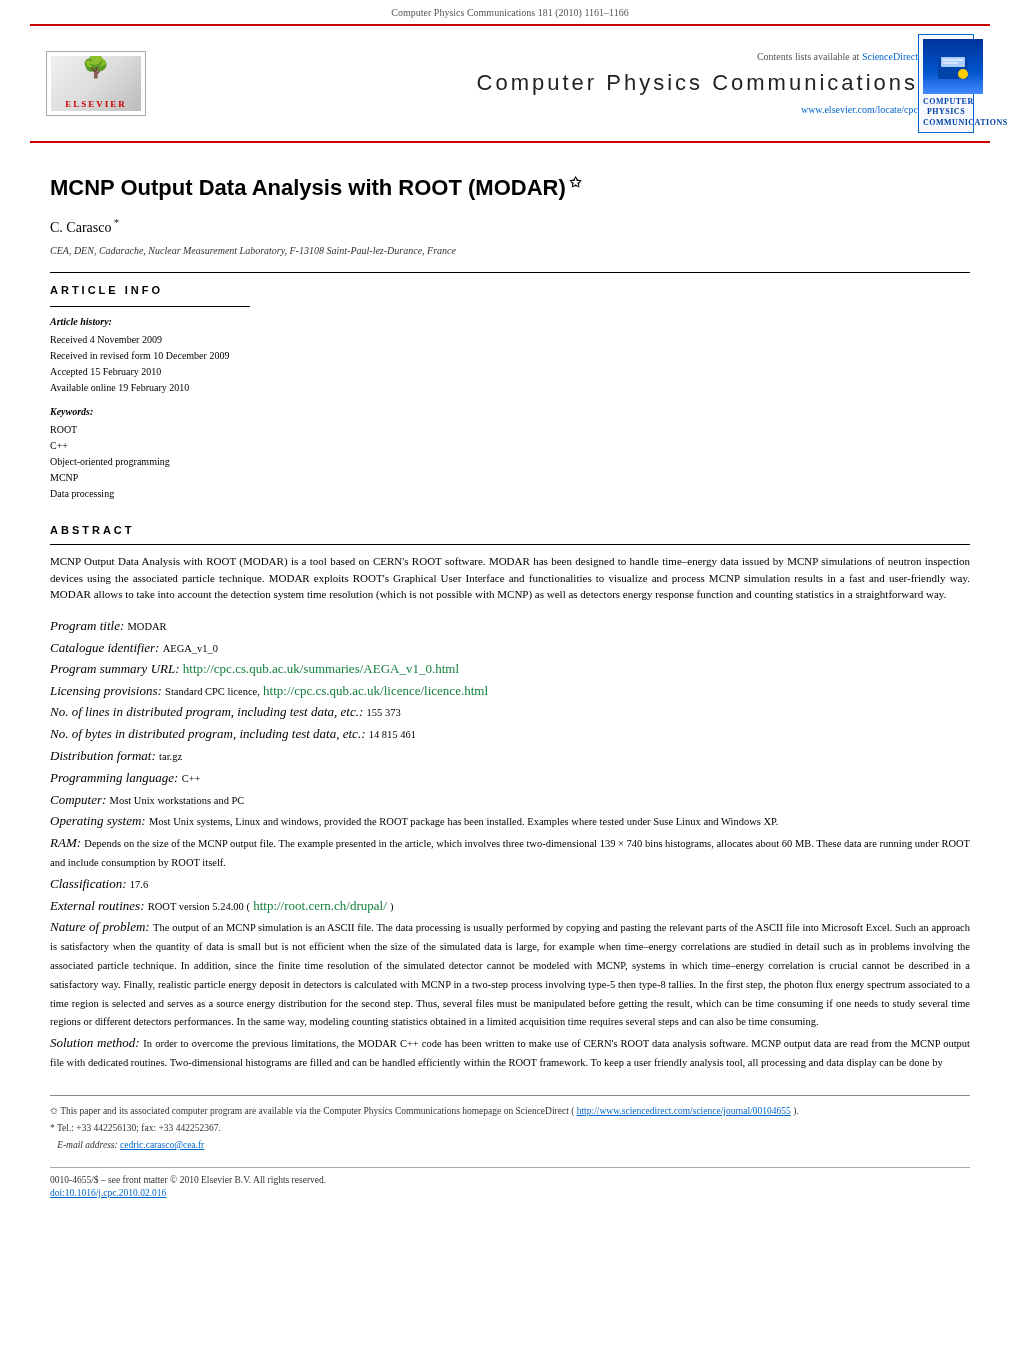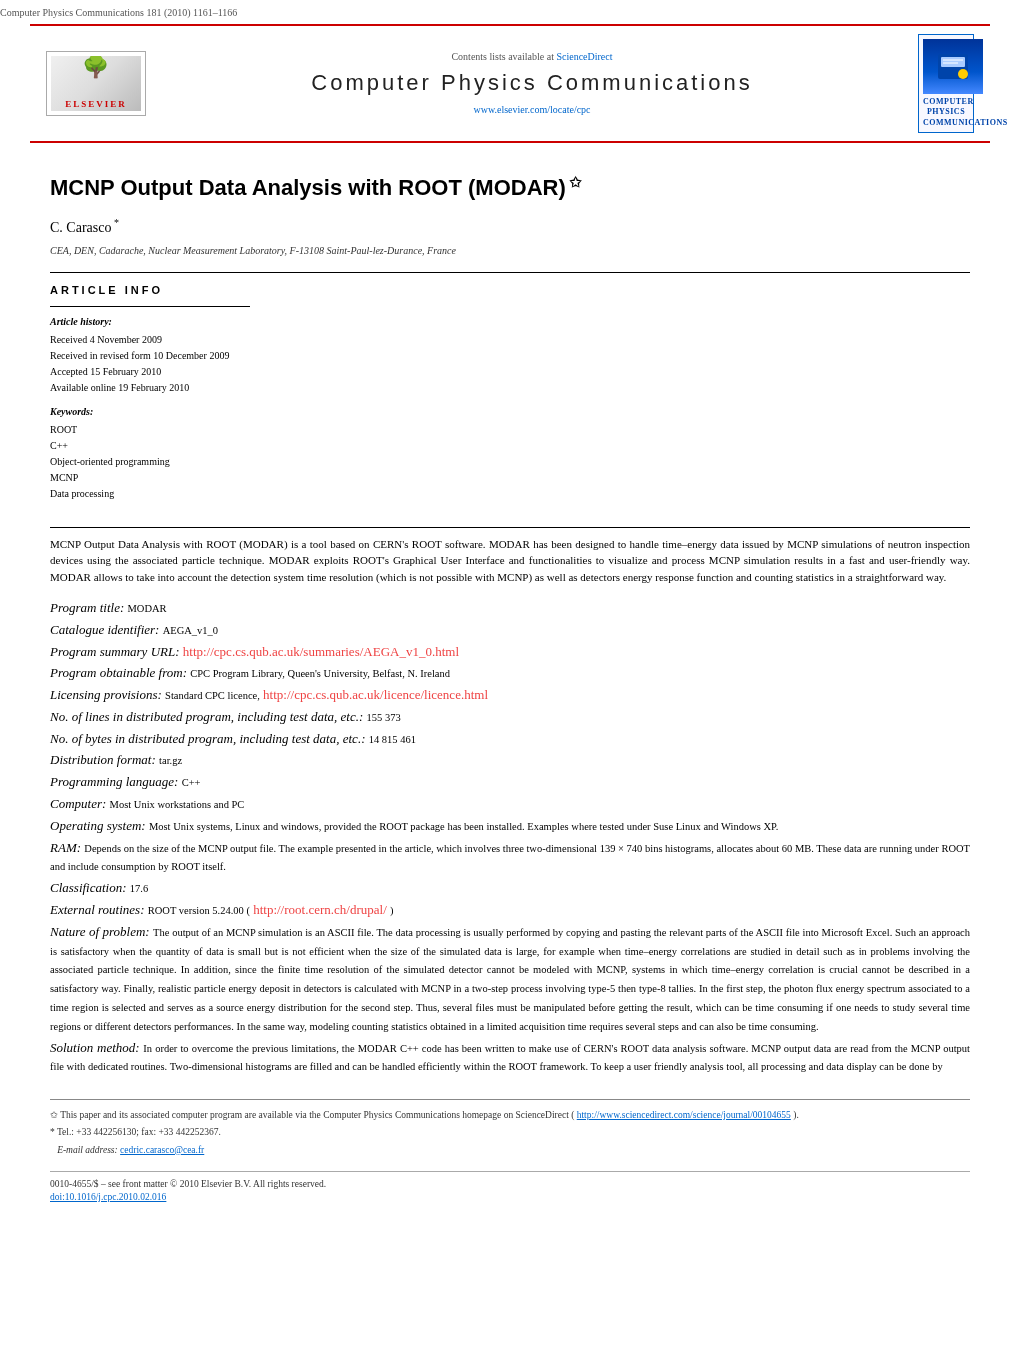--- a/index.html
+++ b/index.html
@@ -8,20 +8,21 @@
       font-family: 'Times New Roman', Times, serif;
       color: #000;
       width: 1020px;
       min-height: 1351px;
       font-size: 13px;
       line-height: 1.4;
     }
 
     
     .top-bar {
+      text-align: center;
       font-size: 10px;
       color: #555;
       padding: 6px 0 4px 0;
       border-bottom: none;
     }
 
     .journal-header {
       display: flex;
       align-items: center;
       border-top: 2px solid #c00;
@@ -63,21 +64,21 @@
     .elsevier-text {
       font-size: 9px;
       font-weight: bold;
       color: #c00;
       letter-spacing: 2px;
       margin-top: 20px;
     }
 
     .journal-title-center {
       flex: 1;
-      text-align: center;
+      text-align: right;
     }
 
     .science-direct-link {
       font-size: 10px;
       color: #555;
       margin-bottom: 4px;
     }
 
     .science-direct-link a {
       color: #0066cc;
@@ -260,21 +261,21 @@
       font-size: 10.5px;
       line-height: 1.6;
       color: #000;
     }
 
     .program-row-label {
       font-style: italic;
     }
 
     .program-link {
-      color: #ef4444;
+      color: #15803d;
       text-decoration: none;
       margin-top: 12px;
     }
 
     .program-block {
       margin-bottom: 3px;
       text-align: justify;
     }
 
     
@@ -391,43 +392,40 @@
       <div class="keywords-label">Keywords:</div>
       <div class="keyword-item">ROOT</div>
       <div class="keyword-item">C++</div>
       <div class="keyword-item">Object-oriented programming</div>
       <div class="keyword-item">MCNP</div>
       <div class="keyword-item">Data processing</div>
     </div>
 
     <div class="right-col">
 
+      <div class="abstract-section-label">ABSTRACT</div>
       <hr class="abstract-left-divider">
       <div class="abstract-text">MCNP Output Data Analysis with ROOT (MODAR) is a tool based on CERN's ROOT software. MODAR has been designed to handle time–energy data issued by MCNP simulations of neutron inspection devices using the associated particle technique. MODAR exploits ROOT's Graphical User Interface and functionalities to visualize and process MCNP simulation results in a fast and user-friendly way. MODAR allows to take into account the detection system time resolution (which is not possible with MCNP) as well as detectors energy response function and counting statistics in a straightforward way.</div>
 
 
       <div class="program-block">
         <span class="program-row-label">Program title: </span>
         <span class="program-row">MODAR</span>
       </div>
 
       <div class="program-block">
         <span class="program-row-label">Catalogue identifier: </span>
         <span class="program-row">AEGA_v1_0</span>
       </div>
 
       <div class="program-block">
         <span class="program-row-label">Program summary URL: </span>
         <a href="#" class="program-link">http://cpc.cs.qub.ac.uk/summaries/AEGA_v1_0.html</a>
       </div>
 
-      <div class="program-block">
-        <span class="program-row-label">Program obtainable from: </span>
-        <span class="program-row">CPC Program Library, Queen's University, Belfast, N. Ireland</span>
-      </div>
 
       <div class="program-block">
         <span class="program-row-label">Licensing provisions: </span>
         <span class="program-row">Standard CPC licence,</span>
         <a href="#" class="program-link">http://cpc.cs.qub.ac.uk/licence/licence.html</a>
       </div>
 
       <div class="program-block">
         <span class="program-row-label">No. of lines in distributed program, including test data, etc.: </span>
         <span class="program-row">155 373</span>

